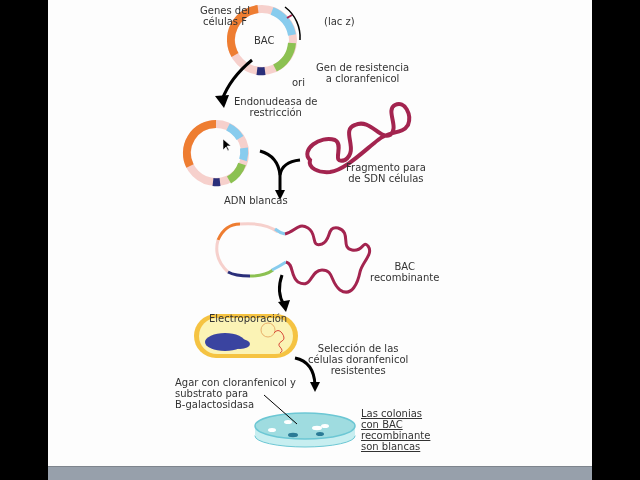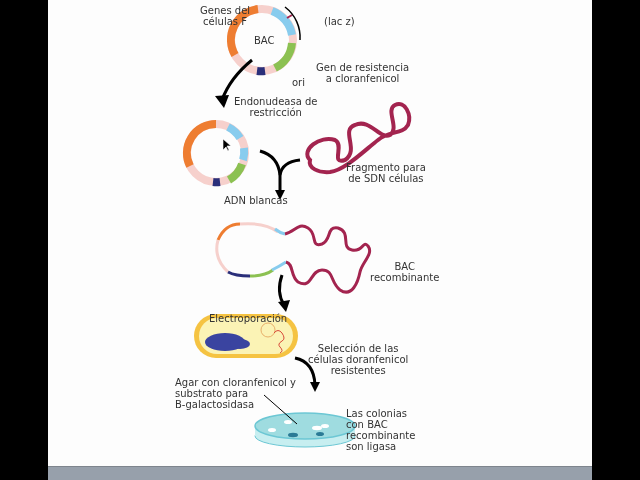--- a/index.html
+++ b/index.html
@@ -125,20 +125,20 @@
   <div class="label" style="left:127px;top:377px;">
     <div>Agar con cloranfenicol y</div>
     <div>substrato para</div>
     <div>B-galactosidasa</div>
   </div>
   <div class="label center" style="left:260px;top:343px;">
     <div>Selección de las</div>
     <div>células doranfenicol</div>
     <div>resistentes</div>
   </div>
-  <div class="label" style="left:298px;top:408px;">
+  <div class="label" style="left:313px;top:408px;text-decoration:underline;">
     <div>Las colonias</div>
     <div>con BAC</div>
     <div>recombinante</div>
-    <div>son ligasa</div>
+    <div>son blancas</div>
   </div>
 </div>
 <div class="bottom-bar"></div>
 
 </body></html>

